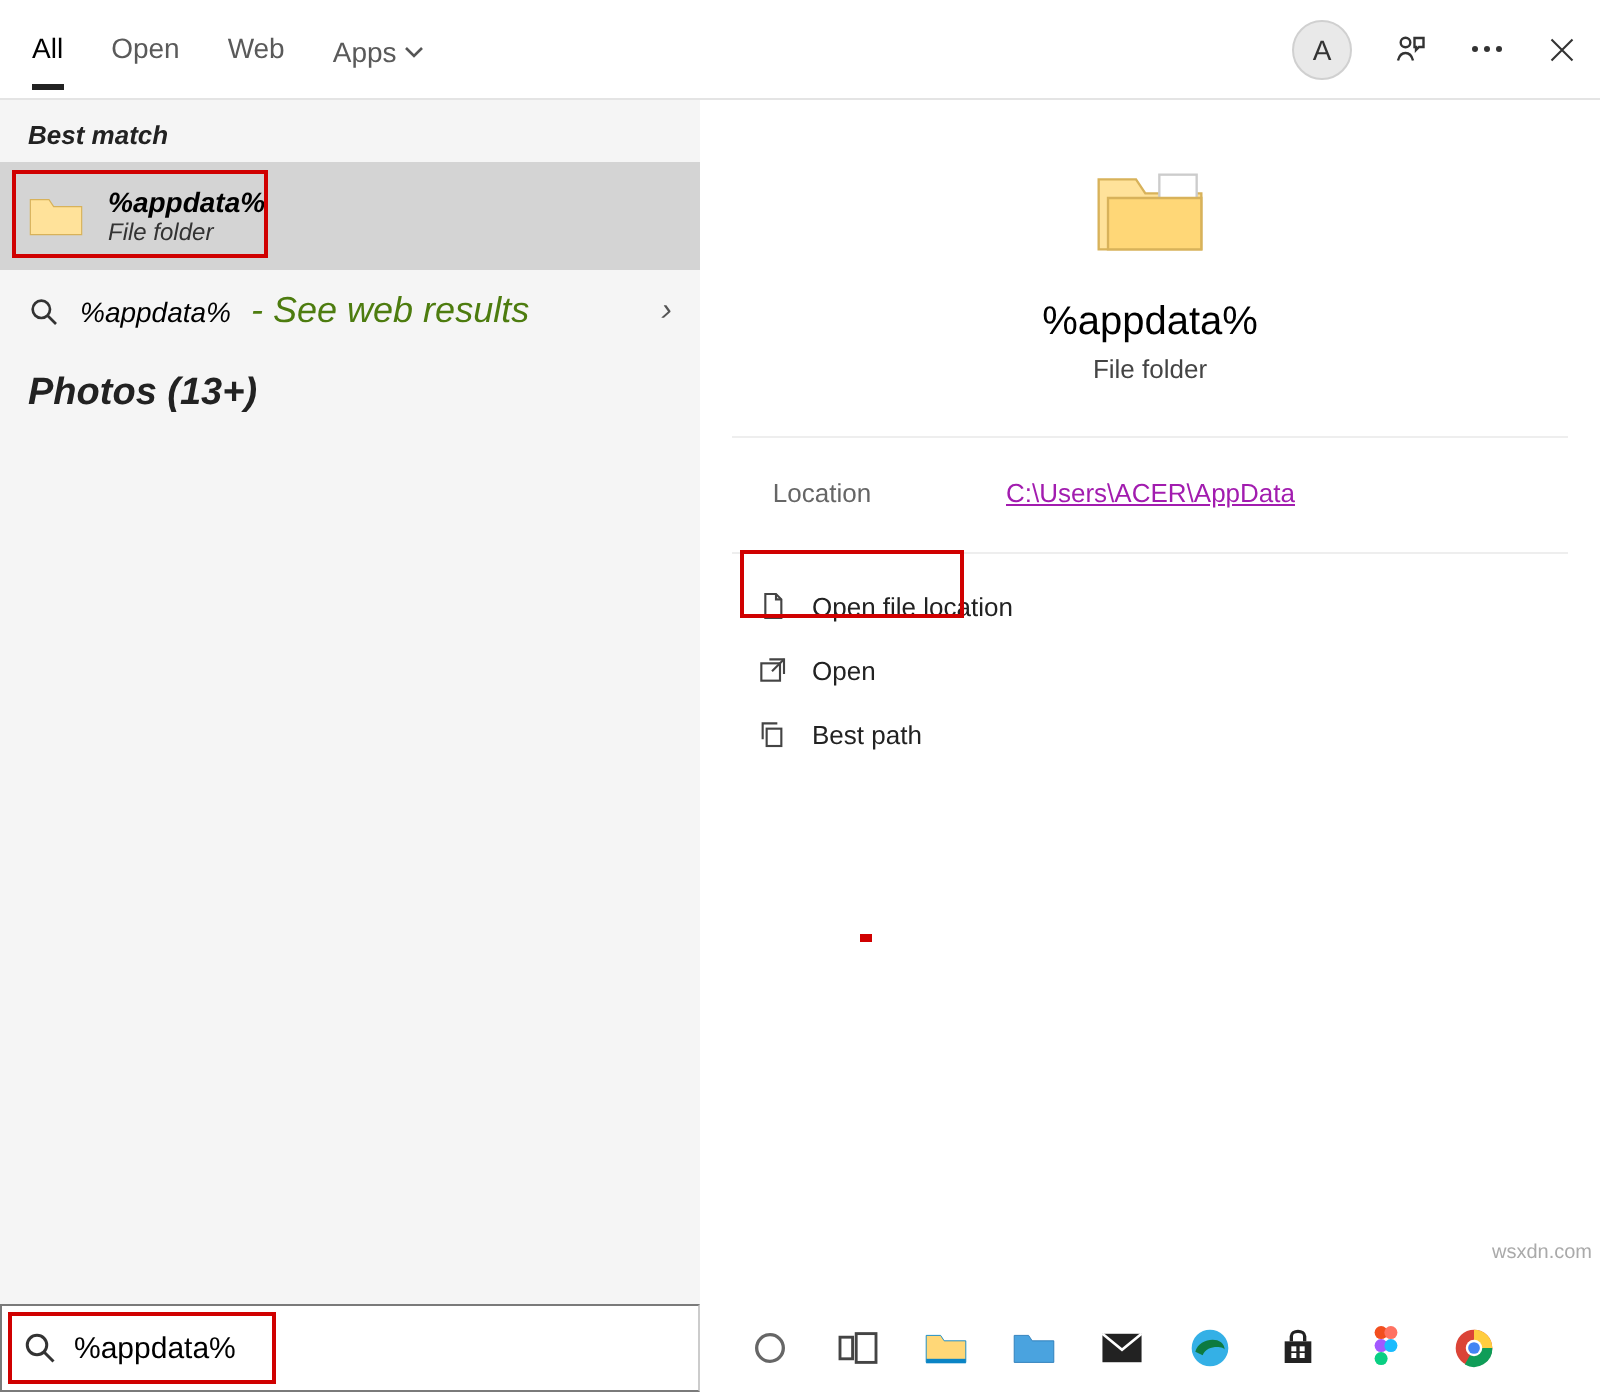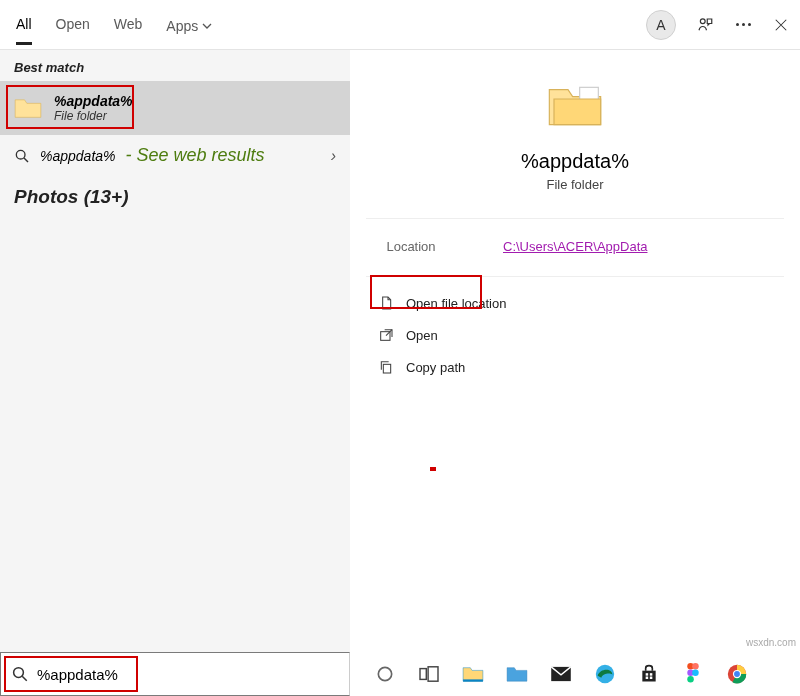--- a/index.html
+++ b/index.html
@@ -57,21 +57,21 @@
   
   .bottombar { position: absolute; left: 0; bottom: 0; width: 100%; height: 44px; display: flex; align-items: center; background: #fff; }
   .search-wrap { width: 350px; height: 100%; display: flex; align-items: center; border: 1px solid #7a7a7a; border-right: 1px solid #ccc; position: relative; }
   .search-ic { margin: 0 8px 0 10px; color: #333; }
   .search-input { border: none; outline: none; font-size: 15px; width: 260px; color: #000; background: transparent; }
   .search-redbox { position: absolute; left: 3px; top: 3px; width: 134px; height: 36px; pointer-events: none; }
 
   .task-icons { display: flex; align-items: center; gap: 22px; padding-left: 24px; }
   .tico { width: 22px; height: 22px; display: flex; align-items: center; justify-content: center; cursor: pointer; }
 
-  .watermark { position: absolute; right: 4px; bottom: 48px; font-size: 10px; color: #aaa; }
+  .watermark { position: absolute; right: 4px; bottom: 64px; font-size: 10px; color: #aaa; }
 </style>
 </head>
 <body>
 
 <div class="header">
   <div class="tabs">
     <div class="tab active">All</div>
     <div class="tab">Open</div>
     <div class="tab">Web</div>
     <div class="tab tab-more">
@@ -158,21 +158,21 @@
               <path d="M10 4 L21 4 L21 15"></path>
               <path d="M21 4 L12 13"></path>
             </svg>
           <span>Open</span>
         </div>
         <div class="action">
           <svg viewBox="0 0 24 24" fill="none" stroke="currentColor" stroke-width="1.6">
               <rect x="8" y="8" width="11" height="13"></rect>
               <path d="M5 16 L5 4 L16 4"></path>
             </svg>
-          <span>Copy path</span>
+          <span>Best path</span>
         </div>
       </div>
     </div>
   </div>
 </div>
 
 <div class="open-redbox red-box"></div>
 <div class="red-dot"></div>
 
 <div class="bottombar">

